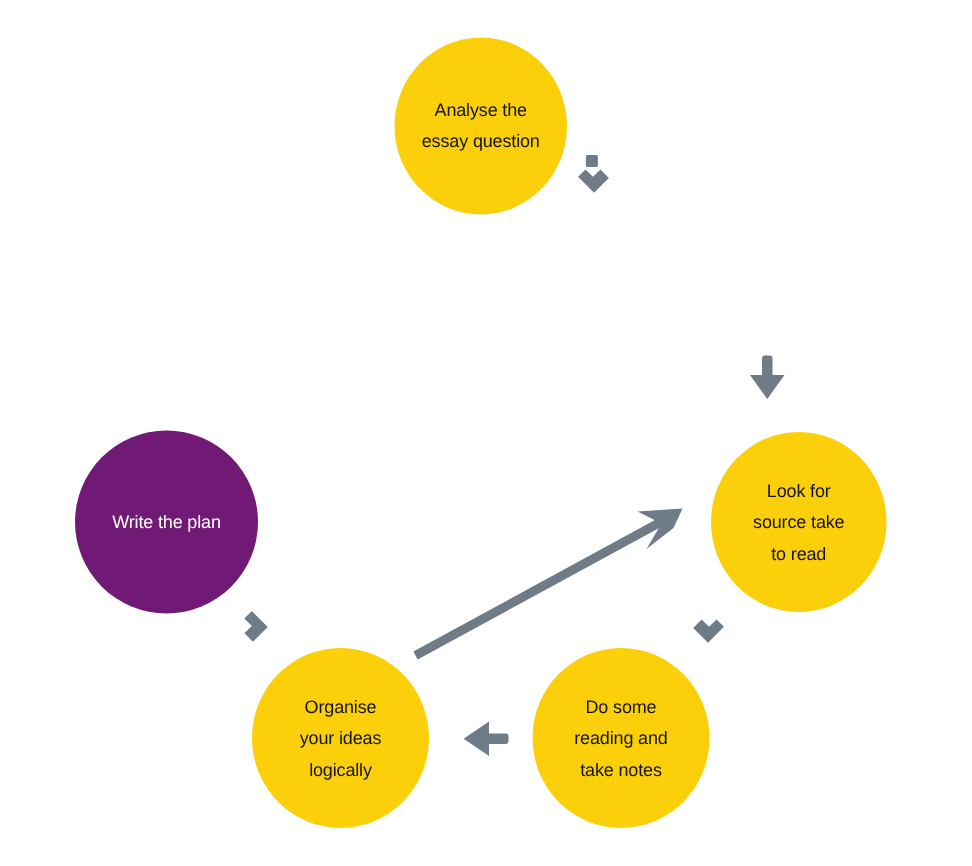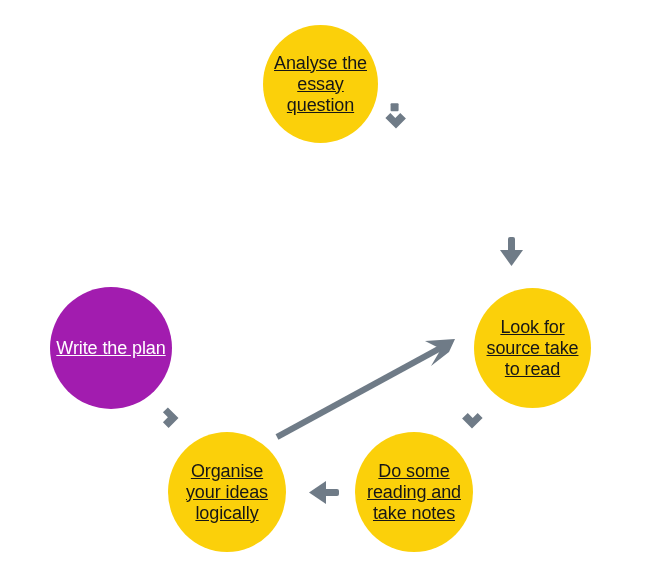--- a/index.html
+++ b/index.html
@@ -20,33 +20,32 @@
   }
   .node {
     position: absolute;
     border-radius: 50%;
     display: flex;
     align-items: center;
     justify-content: center;
     text-align: center;
     box-sizing: border-box;
     line-height: 21px;
-    font-size: 18px;
+    font-size: 12px;
     letter-spacing: -0.1px;
-    text-decoration: underline;
   }
   .node-label {
     display: block;
     width: 100%;
     padding: 0 6px;
     box-sizing: border-box;
     white-space: pre-line;
   }
   .node.fill-yellow { background: #FBD00A; color: #161616; }
-  .node.fill-teal   { background: #a21caf; color: #ffffff; }
+  .node.fill-teal   { background: #701a75; color: #ffffff; }
 
   
   #node-analyse      { left: 263px; top: 25px;  width: 115px; height: 118px; }
   #node-think        { left: 430px; top: 105px; width: 117px; height: 118px; }
   #node-look         { left: 474px; top: 288px; width: 117px; height: 120px; }
   #node-reading      { left: 355px; top: 432px; width: 118px; height: 120px; align-items: center; }
   #node-organise     { left: 168px; top: 432px; width: 118px; height: 120px; }
   #node-write        { left: 50px;  top: 287px; width: 122px; height: 122px; }
 
   .arrow-layer {

